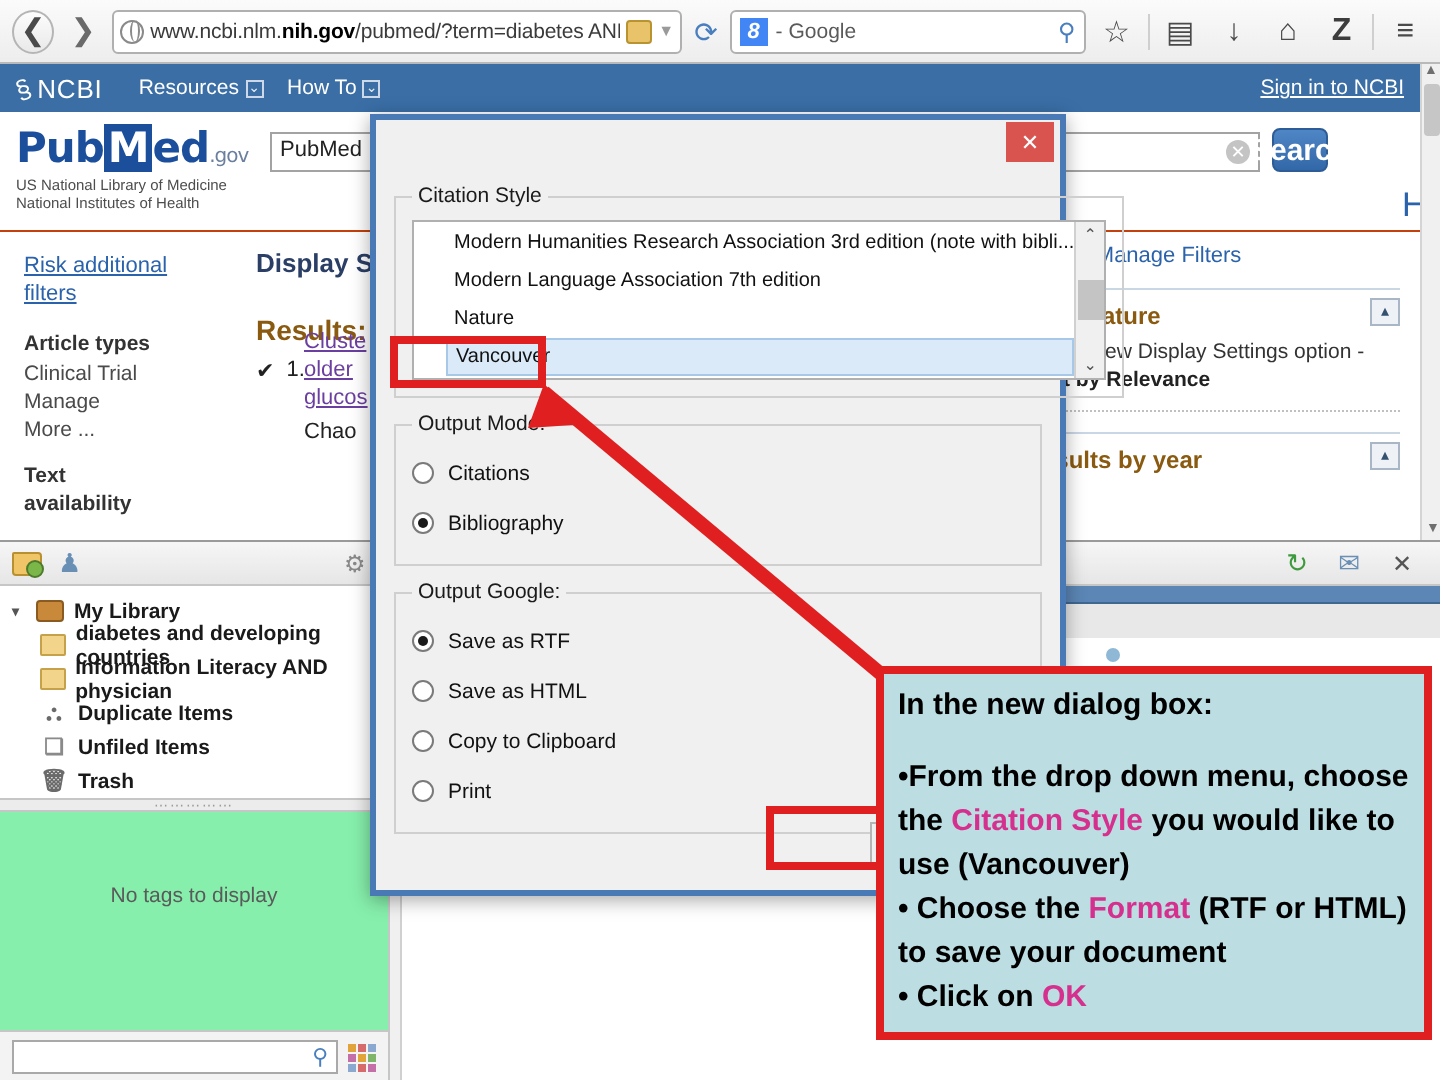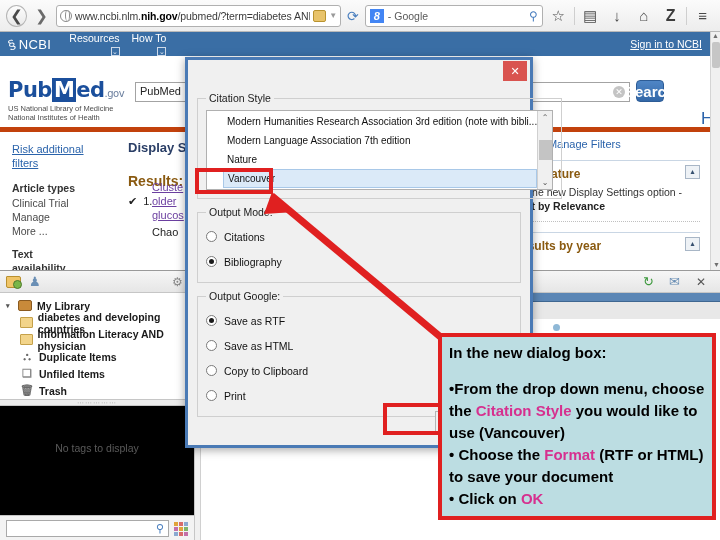--- a/index.html
+++ b/index.html
@@ -72,35 +72,35 @@
 
   
   .ncbi-bar {
     position: absolute; left: 0; top: 32px; width: 710px; height: 24px;
     background: #3a6ea5; display: flex; align-items: center;
     padding: 0 8px; color: #fff; font-size: 11px;
   }
   .ncbi-logo { font-size: 13px; letter-spacing: .4px; display: flex; align-items: center; gap: 3px; }
   .ncbi-sn { font-size: 13px; transform: rotate(-20deg); display: inline-block; }
   .ncbi-menu { display: flex; gap: 12px; margin-left: 18px; font-size: 10.5px; }
-  .ncbi-menu span.mi { display: flex; align-items: flex-end; gap: 3px; flex-direction: column; }
+  .ncbi-menu span.mi { display: flex; align-items: center; gap: 3px; }
   .mini-caret {
     width: 9px; height: 9px; border: 1px solid #cdd9e8;
     font-size: 7px; line-height: 7px; text-align: center; color: #e4ecf5;
   }
   .signin {
     margin-left: auto; font-size: 10.5px; text-decoration: underline; color: #ffffff;
   }
 
   
   .page {
     position: absolute; left: 0; top: 56px; width: 710px; height: 214px;
     background: #fff; overflow: hidden;
   }
-  .pm-header { height: 60px; position: relative; border-bottom: 5px solid #c2410c; margin-top: 16px; }
+  .pm-header { height: 60px; position: relative; border-bottom: 1px solid #c2410c; }
   .pm-logo { position: absolute; left: 8px; top: 6px; }
   .pm-logo .word {
     font-size: 21px; font-weight: 700; color: #1b4f9c; letter-spacing: -.5px;
     font-family: "DejaVu Sans", sans-serif;
   }
   .pm-logo .word .m-box {
     background: #1b4f9c; color: #fff; padding: 0 2px; display: inline-block;
   }
   .pm-logo .gov { font-size: 10px; color: #6b7f9e; font-weight: 400; }
   .pm-logo .tag {
@@ -223,21 +223,21 @@
     border-radius: 1px;
   }
   .ic-dup { font-size: 11px; color: #6a6a6a; width: 14px; text-align: center; }
   .ic-unf { font-size: 11px; color: #8a8a8a; width: 14px; text-align: center; }
   .ic-trash { font-size: 11px; color: #6a6a6a; width: 14px; text-align: center; }
   .zot-splitter { height: 7px; background: #ececec; border-top: 1px solid #c6c6c6;
                   border-bottom: 1px solid #c6c6c6; display: flex;
                   align-items: center; justify-content: center; }
   .zot-splitter span { font-size: 7px; color: #9a9a9a; letter-spacing: 1px; }
   .tags-box {
-    flex: 1; background: #000000; display: flex; align-items: flex-start;
+    flex: 1; background: #86efac; display: flex; align-items: flex-start;
     justify-content: center; padding-top: 36px;
   }
   .tags-box span { font-size: 10.5px; color: #5a5a5a; }
   .zot-searchrow {
     height: 26px; border-top: 1px solid #c6c6c6; background: #f3f3f3;
     display: flex; align-items: center; padding: 0 6px; gap: 5px;
   }
   .zot-search {
     flex: 1; height: 17px; background: #fff; border: 1px solid #a9a9a9;
     display: flex; align-items: center; justify-content: flex-end; padding-right: 4px;

